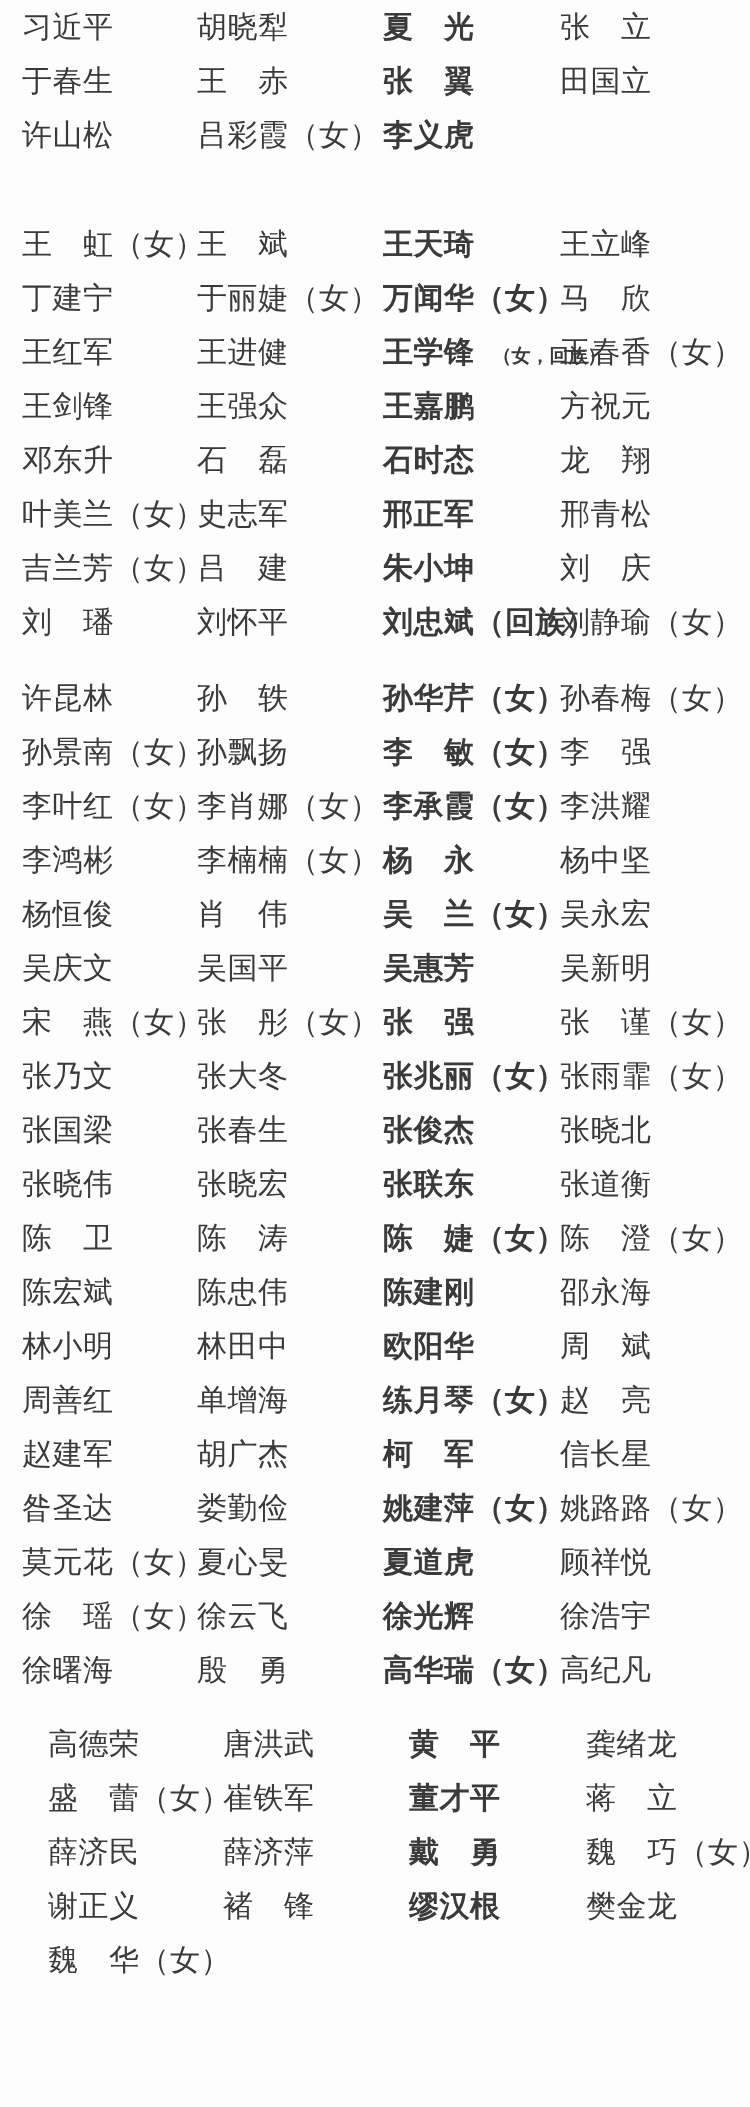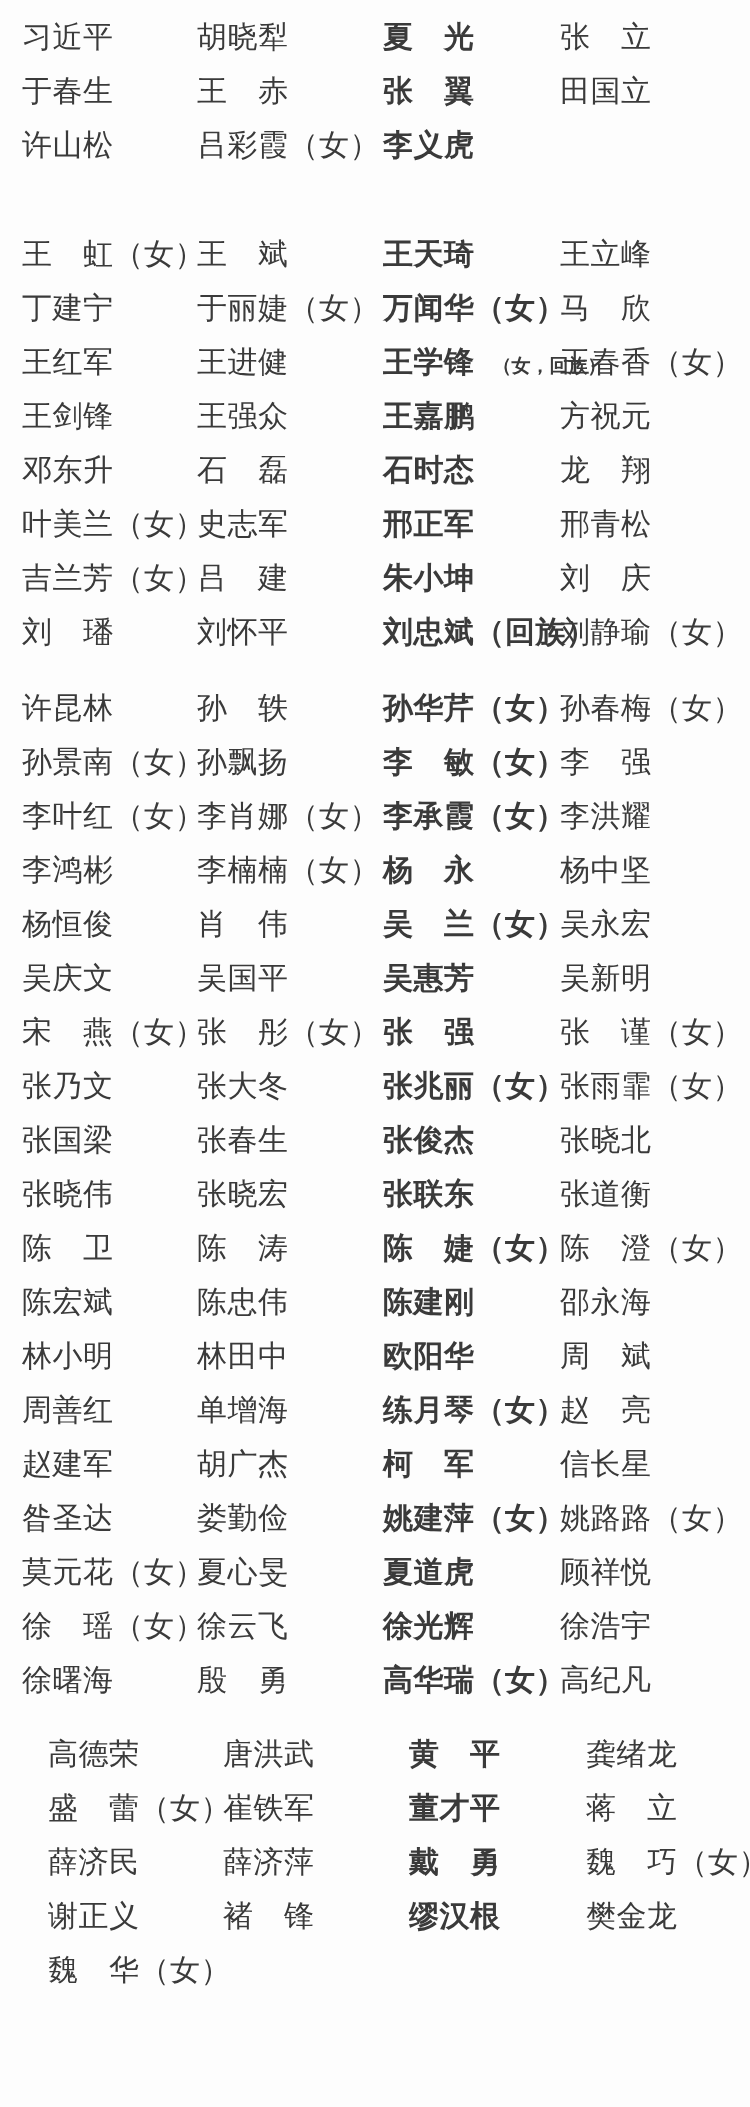--- a/index.html
+++ b/index.html
@@ -11,21 +11,20 @@
     width: 750px;
     height: 2107px;
     overflow: hidden;
     font-family: "Liberation Serif", "DejaVu Serif", serif;
     color: #3a3a3a;
   }
   .page {
     position: relative;
     width: 750px;
     height: 2107px;
-    padding-top: 10px;
     box-sizing: border-box;
   }
   .section { width: 100%; }
   .section.s1 { margin-top: 55px; }
   .section.s2 { margin-top: 22px; }
   .section.s3 { margin-top: 20px; margin-left: 26px; }
   .row {
     position: relative;
     height: 54px;
     width: 100%;

